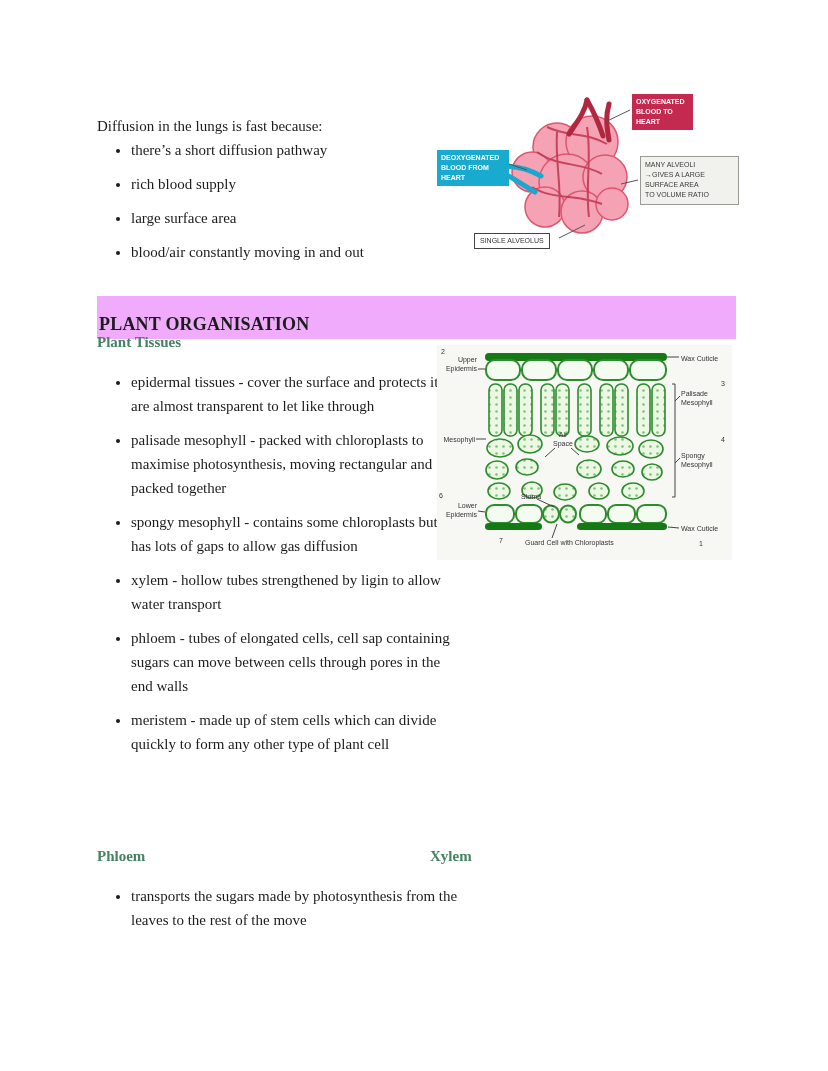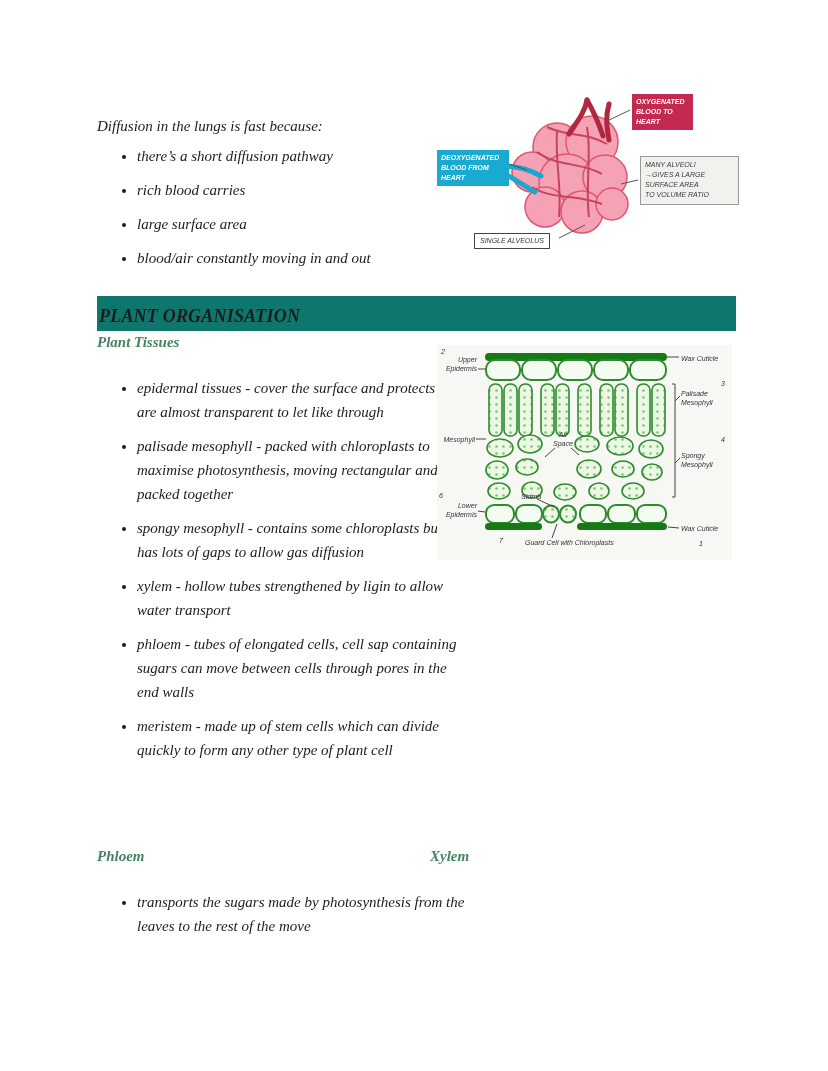--- a/index.html
+++ b/index.html
@@ -1,25 +1,25 @@
 <!DOCTYPE html>
 <html><head>
 <meta charset="utf-8">
 <style>
   html,body{margin:0;padding:0;background:#ffffff;}
   .page{position:relative;width:748px;height:1071px;background:#ffffff;overflow:hidden;
-        font-family:"Liberation Serif","DejaVu Serif",serif;color:#1c1c1c;font-style:italic;}
+        font-family:"Liberation Serif","DejaVu Serif",serif;color:#1c1c1c;}
 
   
   .intro{position:absolute;left:97px;top:99px;width:330px;font-size:15px;line-height:24px;}
-  .bullets{list-style:disc;margin:10px;padding-left:30px;}
+  .bullets{list-style:disc;margin:4px;padding-left:30px;}
   .bullets li{margin-bottom:10px;line-height:24px;font-size:15px;}
   .lungs-bullets{position:absolute;left:97px;top:134px;width:330px;}
-  .section-heading{position:absolute;left:97px;top:296px;width:633px;background:#0f766e;
-        font-size:18px;font-weight:700;letter-spacing:.2px;padding:10px 4px 4px 2px;}
+  .section-heading{position:absolute;left:97px;top:296px;width:633px;background:#f0abfc;
+        font-size:18px;font-weight:700;letter-spacing:.2px;padding:18px 4px 4px 2px;}
   .green-sub{color:#448361;font-weight:700;font-size:15px;}
   .plant-sub{position:absolute;left:97px;top:334px;text-align:right;}
   .tissue-bullets{position:absolute;left:97px;top:366px;width:322px;}
   .phloem-sub{position:absolute;left:97px;top:848px;}
   .phloem-bullets{position:absolute;left:97px;top:880px;width:330px;}
   .xylem-sub{position:absolute;left:430px;top:848px;}
   .xylem-bullets{position:absolute;left:430px;top:880px;width:315px;}
   .footer{position:absolute;left:34px;right:34px;top:1019px;display:flex;justify-content:space-between;
         font-family:"Liberation Sans",sans-serif;font-size:11.5px;color:#9b9b98;}
 
@@ -56,21 +56,21 @@
   .l-num1{left:262px;top:194px;}
 </style>
 </head>
 <body>
 
 <div class="page">
 
   <p class="intro">Diffusion in the lungs is fast because:</p>
   <ul class="bullets lungs-bullets">
     <li>there’s a short diffusion pathway</li>
-    <li>rich blood carries</li>
+    <li>rich blood supply</li>
     <li>large surface area</li>
     <li>blood/air constantly moving in and out</li>
   </ul>
 
   <div class="alv">
     <svg width="295" height="168" viewBox="0 0 295 168">
       <g stroke="#e05570" stroke-width="1.5" fill="#f4a2b4">
         <circle cx="120" cy="55" r="24"></circle>
           <circle cx="155" cy="50" r="26"></circle>
         <circle cx="95" cy="80" r="20"></circle>

